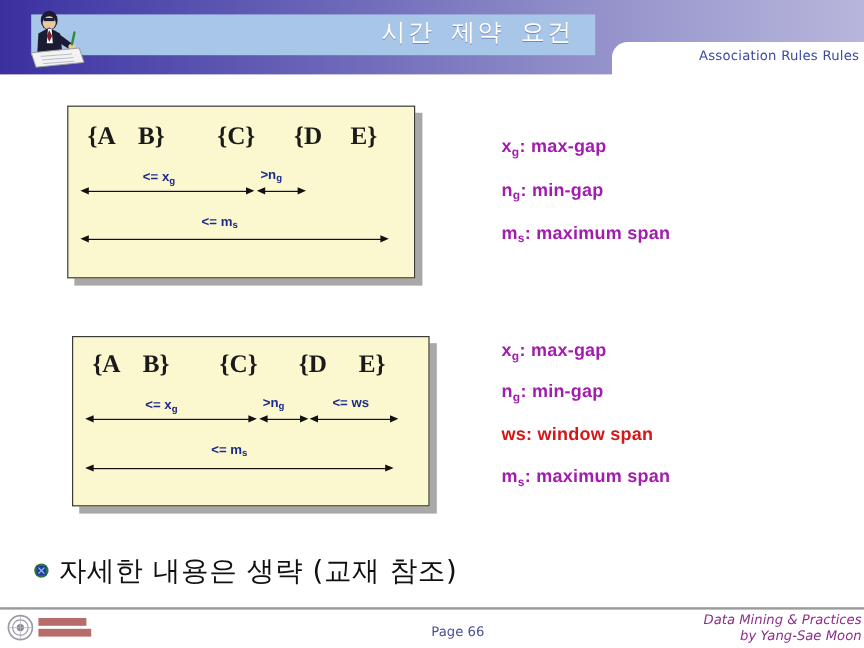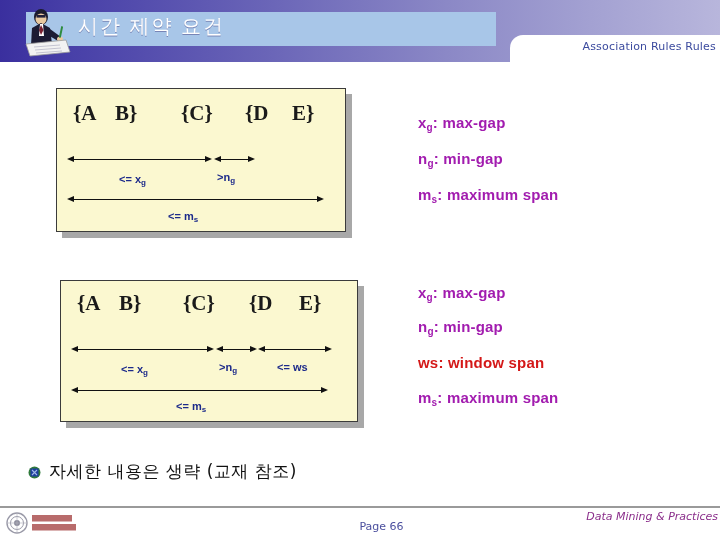--- a/index.html
+++ b/index.html
@@ -35,23 +35,24 @@
     width: 470px; height: 34px;
     background: #a8c6e8;
   }
   .header-title {
     position: absolute;
     left: 78px; top: 13px;
     width: 400px;
     font-size: 20px;
     color: #ffffff;
     letter-spacing: 2px;
-    font-family: Liberation Sans, sans-serif;
+    font-family: Liberation Mono, monospace;
     white-space: nowrap;
     text-shadow: 0 1px 0 rgba(80,80,140,0.55);
+    text-align: right;
   }
   .header-person-icon {
     position: absolute;
     left: 14px; top: 4px;
     width: 58px; height: 54px;
   }
 
   
   .tab-panel {
     position: absolute;
@@ -104,21 +105,20 @@
   .arrow-head.left  { border-right: 7px solid #111111; }
   .arrow-head.right { border-left: 7px solid #111111; }
 
   .arrow-label {
     position: absolute;
     font-family: "Liberation Sans", sans-serif;
     font-weight: bold;
     font-size: 11px;
     color: #1c2a8a;
     white-space: nowrap;
-    margin-top: 31px;
   }
   .arrow-label sub {
     font-size: 8px;
     vertical-align: baseline;
     position: relative;
     bottom: -2px;
   }
 
   
   .legend {
@@ -145,21 +145,21 @@
     display: flex;
     align-items: center;
   }
   .note-bullet {
     width: 13px; height: 13px;
     margin-right: 8px;
     flex: 0 0 auto;
   }
   .note-text {
     font-family: "DejaVu Sans", sans-serif;
-    font-size: 17px;
+    font-size: 23px;
     color: #111111;
     letter-spacing: 0.5px;
     white-space: nowrap;
   }
 
   
   .footer-rule {
     position: absolute;
     left: 0; top: 506px;
     width: 720px; height: 2px;
@@ -336,13 +336,14 @@
     <path d="M13 3 L13 21 M4 12 L22 12" stroke="#b5b5c0" stroke-width="0.7"></path>
     <rect x="28" y="4" width="40" height="6.5" fill="#a03a3a" opacity="0.75"></rect>
     <rect x="28" y="13" width="44" height="6.5" fill="#a03a3a" opacity="0.75"></rect>
   </svg>
 </div>
 
 <div class="footer-page">Page 66</div>
 
 <div class="footer-credit">
   <div>Data Mining &amp; Practices</div>
+  <div>by Yang-Sae Moon</div>
 </div>
 
 </body></html>

